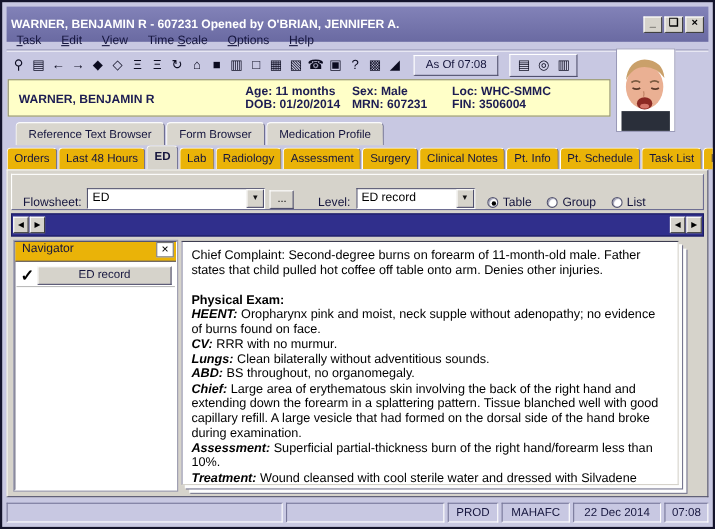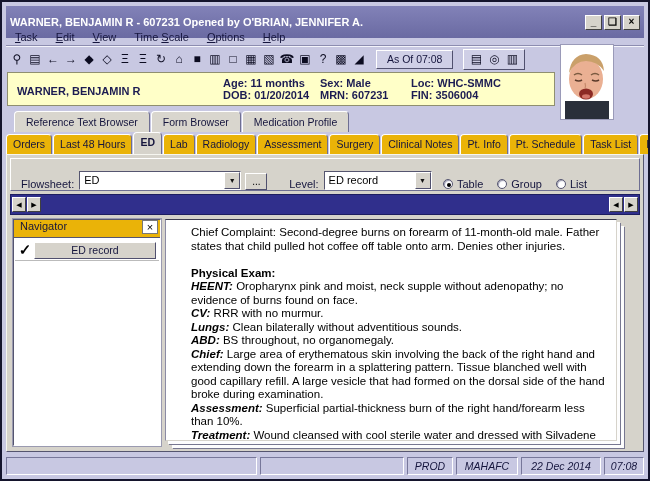--- a/index.html
+++ b/index.html
@@ -94,29 +94,29 @@
     padding:1px;}
   .nav-check{width:18px;font-size:15px;font-weight:bold;color:#000;text-align:center;}
   .nav-btn-item{flex:1;height:17px;font-size:10.5px;color:#15153d;background:#d6d3cb;
     border:1px solid;border-color:#fff #50506e #50506e #fff;margin-right:2px;}
   
   .docwrap{position:absolute;left:158px;top:64px;right:26px;bottom:10px;background:#fff;
     border:1px solid;border-color:#3c3c50 #d6d3cb #d6d3cb #8b8ba4;
     box-shadow:3px 3px 0 #fdfdfd,4px 4px 0 #777790,7px 7px 0 #fdfdfd,8px 8px 0 #777790;
     overflow:hidden;}
   .doc{padding:6px 8px;font-size:11.5px;line-height:13.5px;color:#000;}
-  .dline{min-height:13.5px;margin-left:17px;}
+  .dline{min-height:13.5px;}
   .dlab.bold{font-weight:bold;}
   .dlab.bold-italic{font-weight:bold;font-style:italic;}
   
   .statusbar{position:absolute;left:4px;right:4px;bottom:4px;height:20px;display:flex;
     gap:3px;align-items:stretch;padding-top:2px;}
   .sfield{border:1px solid;border-color:#77779a #fff #fff #77779a;background:#c8c8e2;
     font-size:10.5px;color:#15153d;display:flex;align-items:center;justify-content:center;
-    white-space:nowrap;padding:0 18px;font-style:italic;}
+    white-space:nowrap;padding:0 18px;}
   .sf0{flex:2.6;} .sf1{flex:1.3;} .sf2{width:46px;} .sf3{width:62px;} .sf4{width:80px;} .sf5{width:40px;}
 </style>
 </head>
 <body>
 
 <div id="app">
 
   <div class="titlebar">
     <span class="title-text">WARNER, BENJAMIN R - 607231 Opened by O'BRIAN, JENNIFER A.</span>
     <span class="win-btns" id="win-btns">

